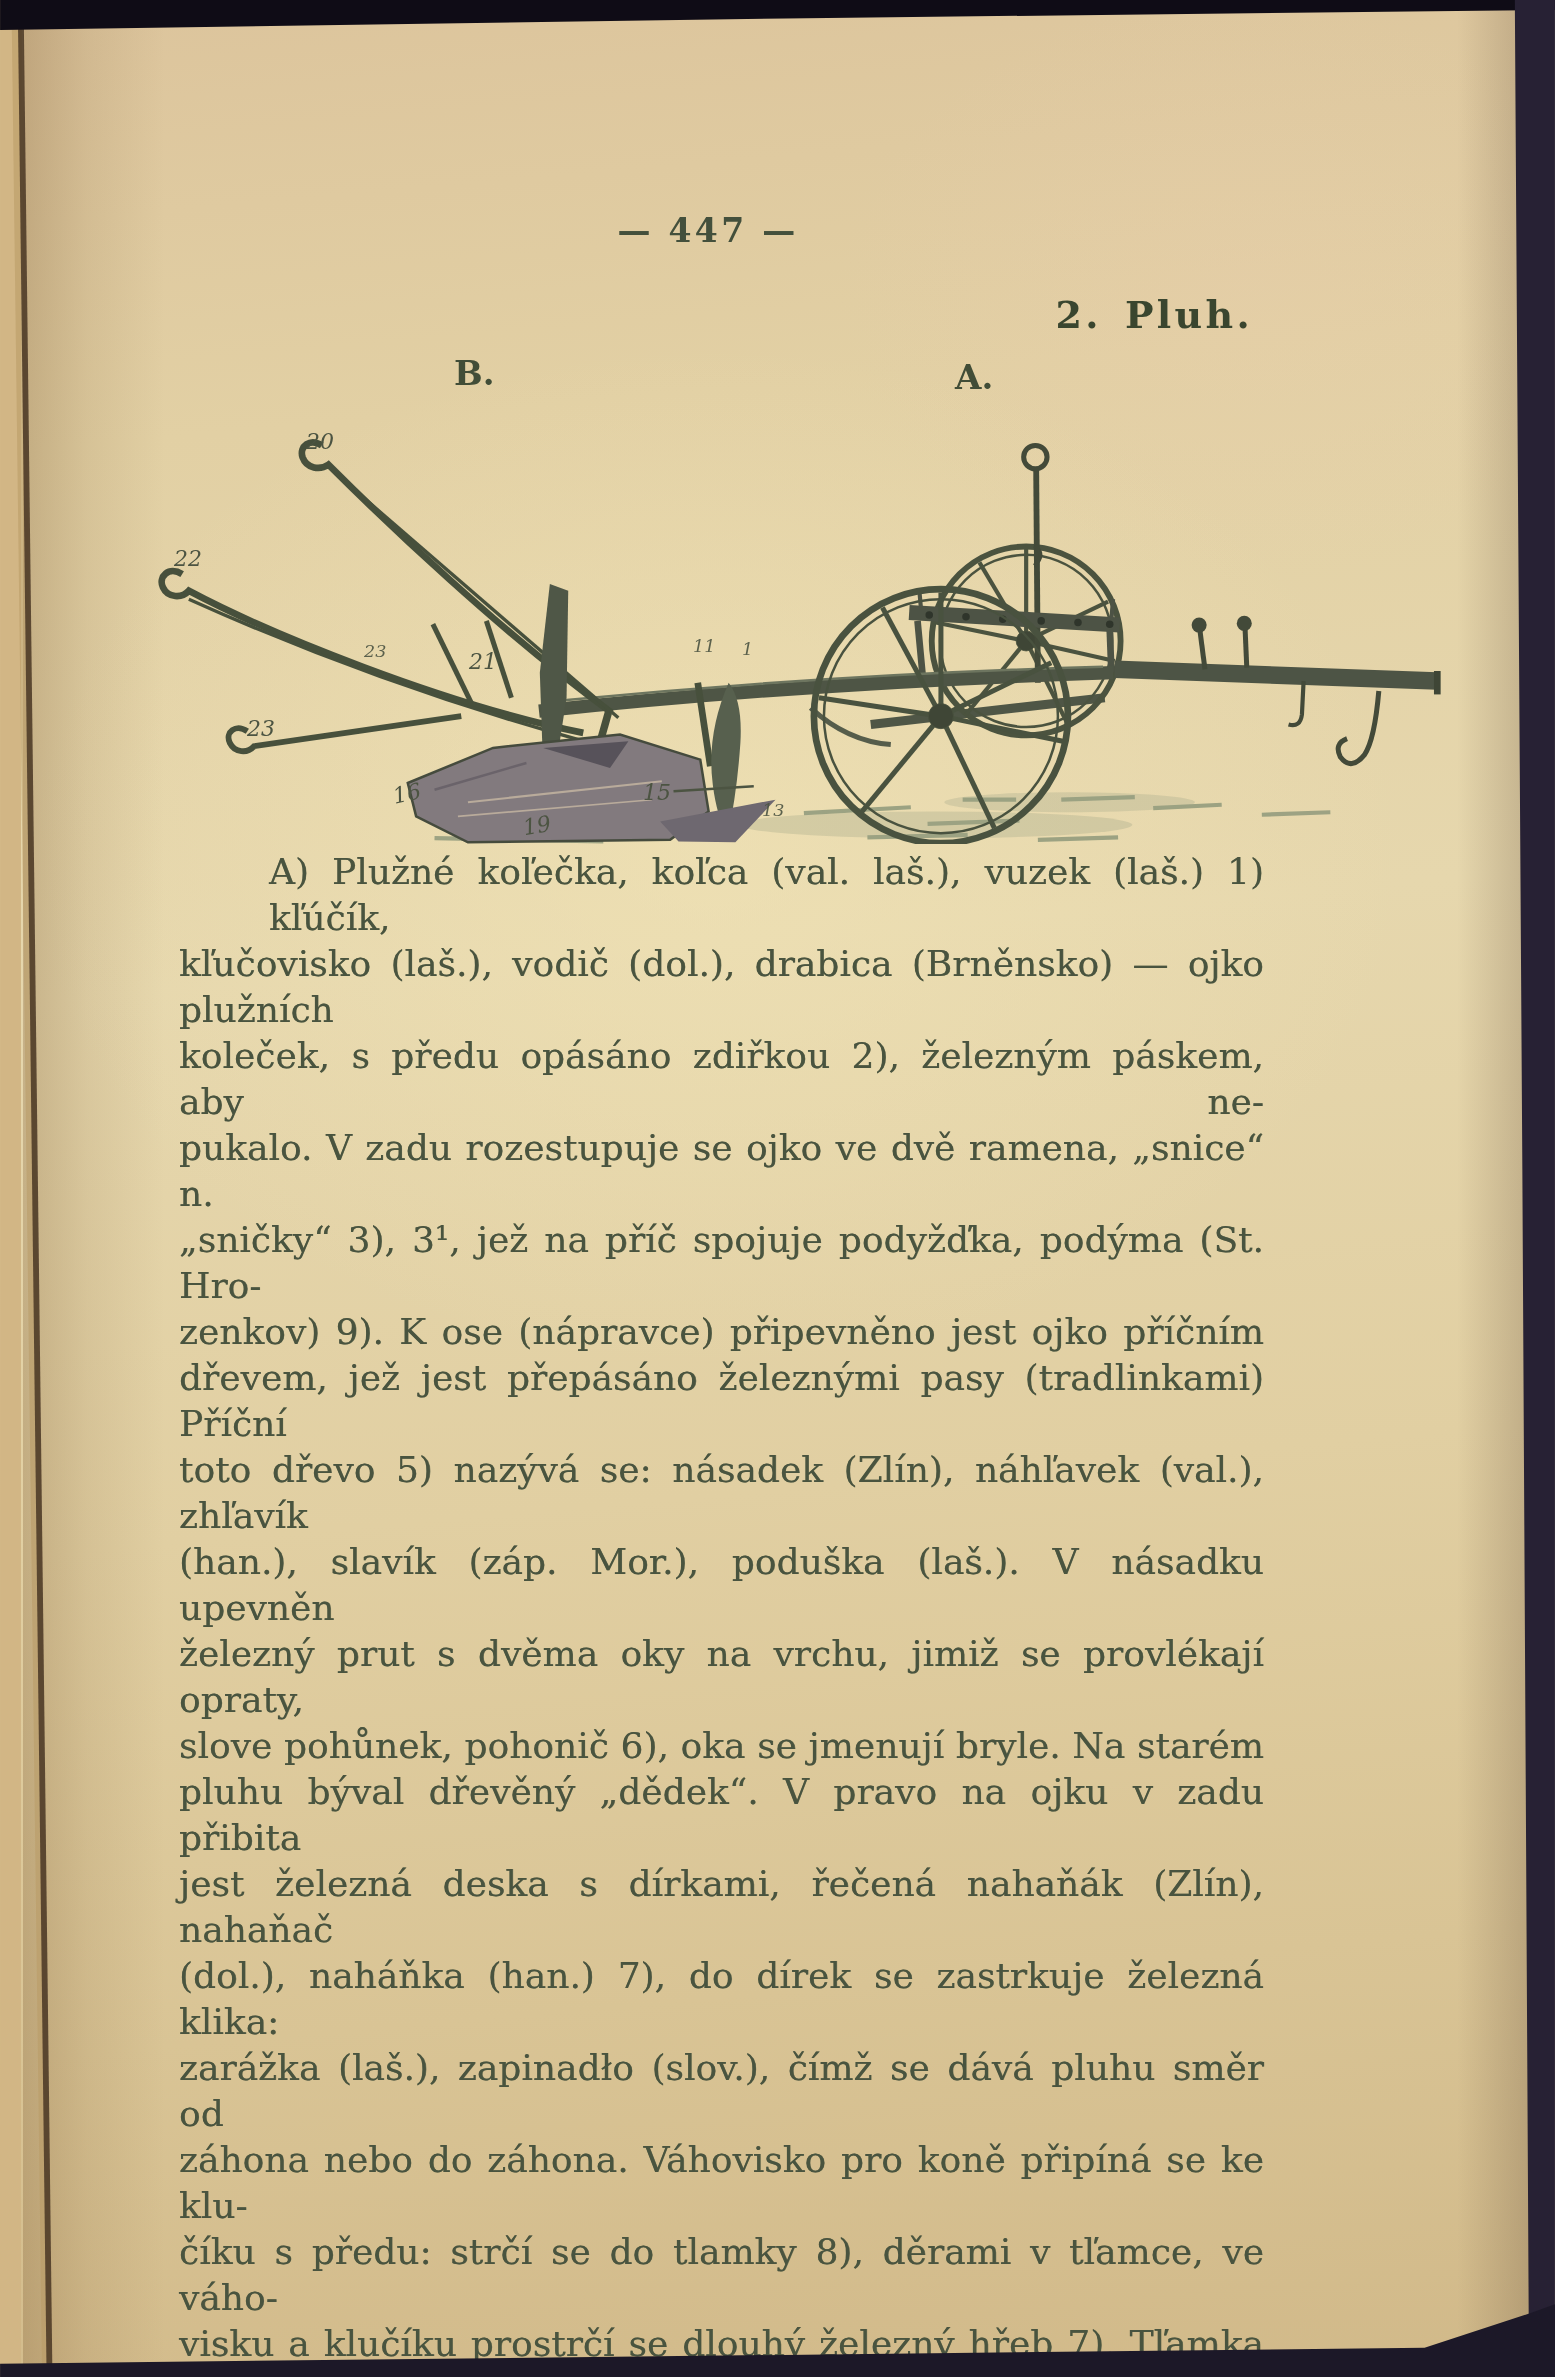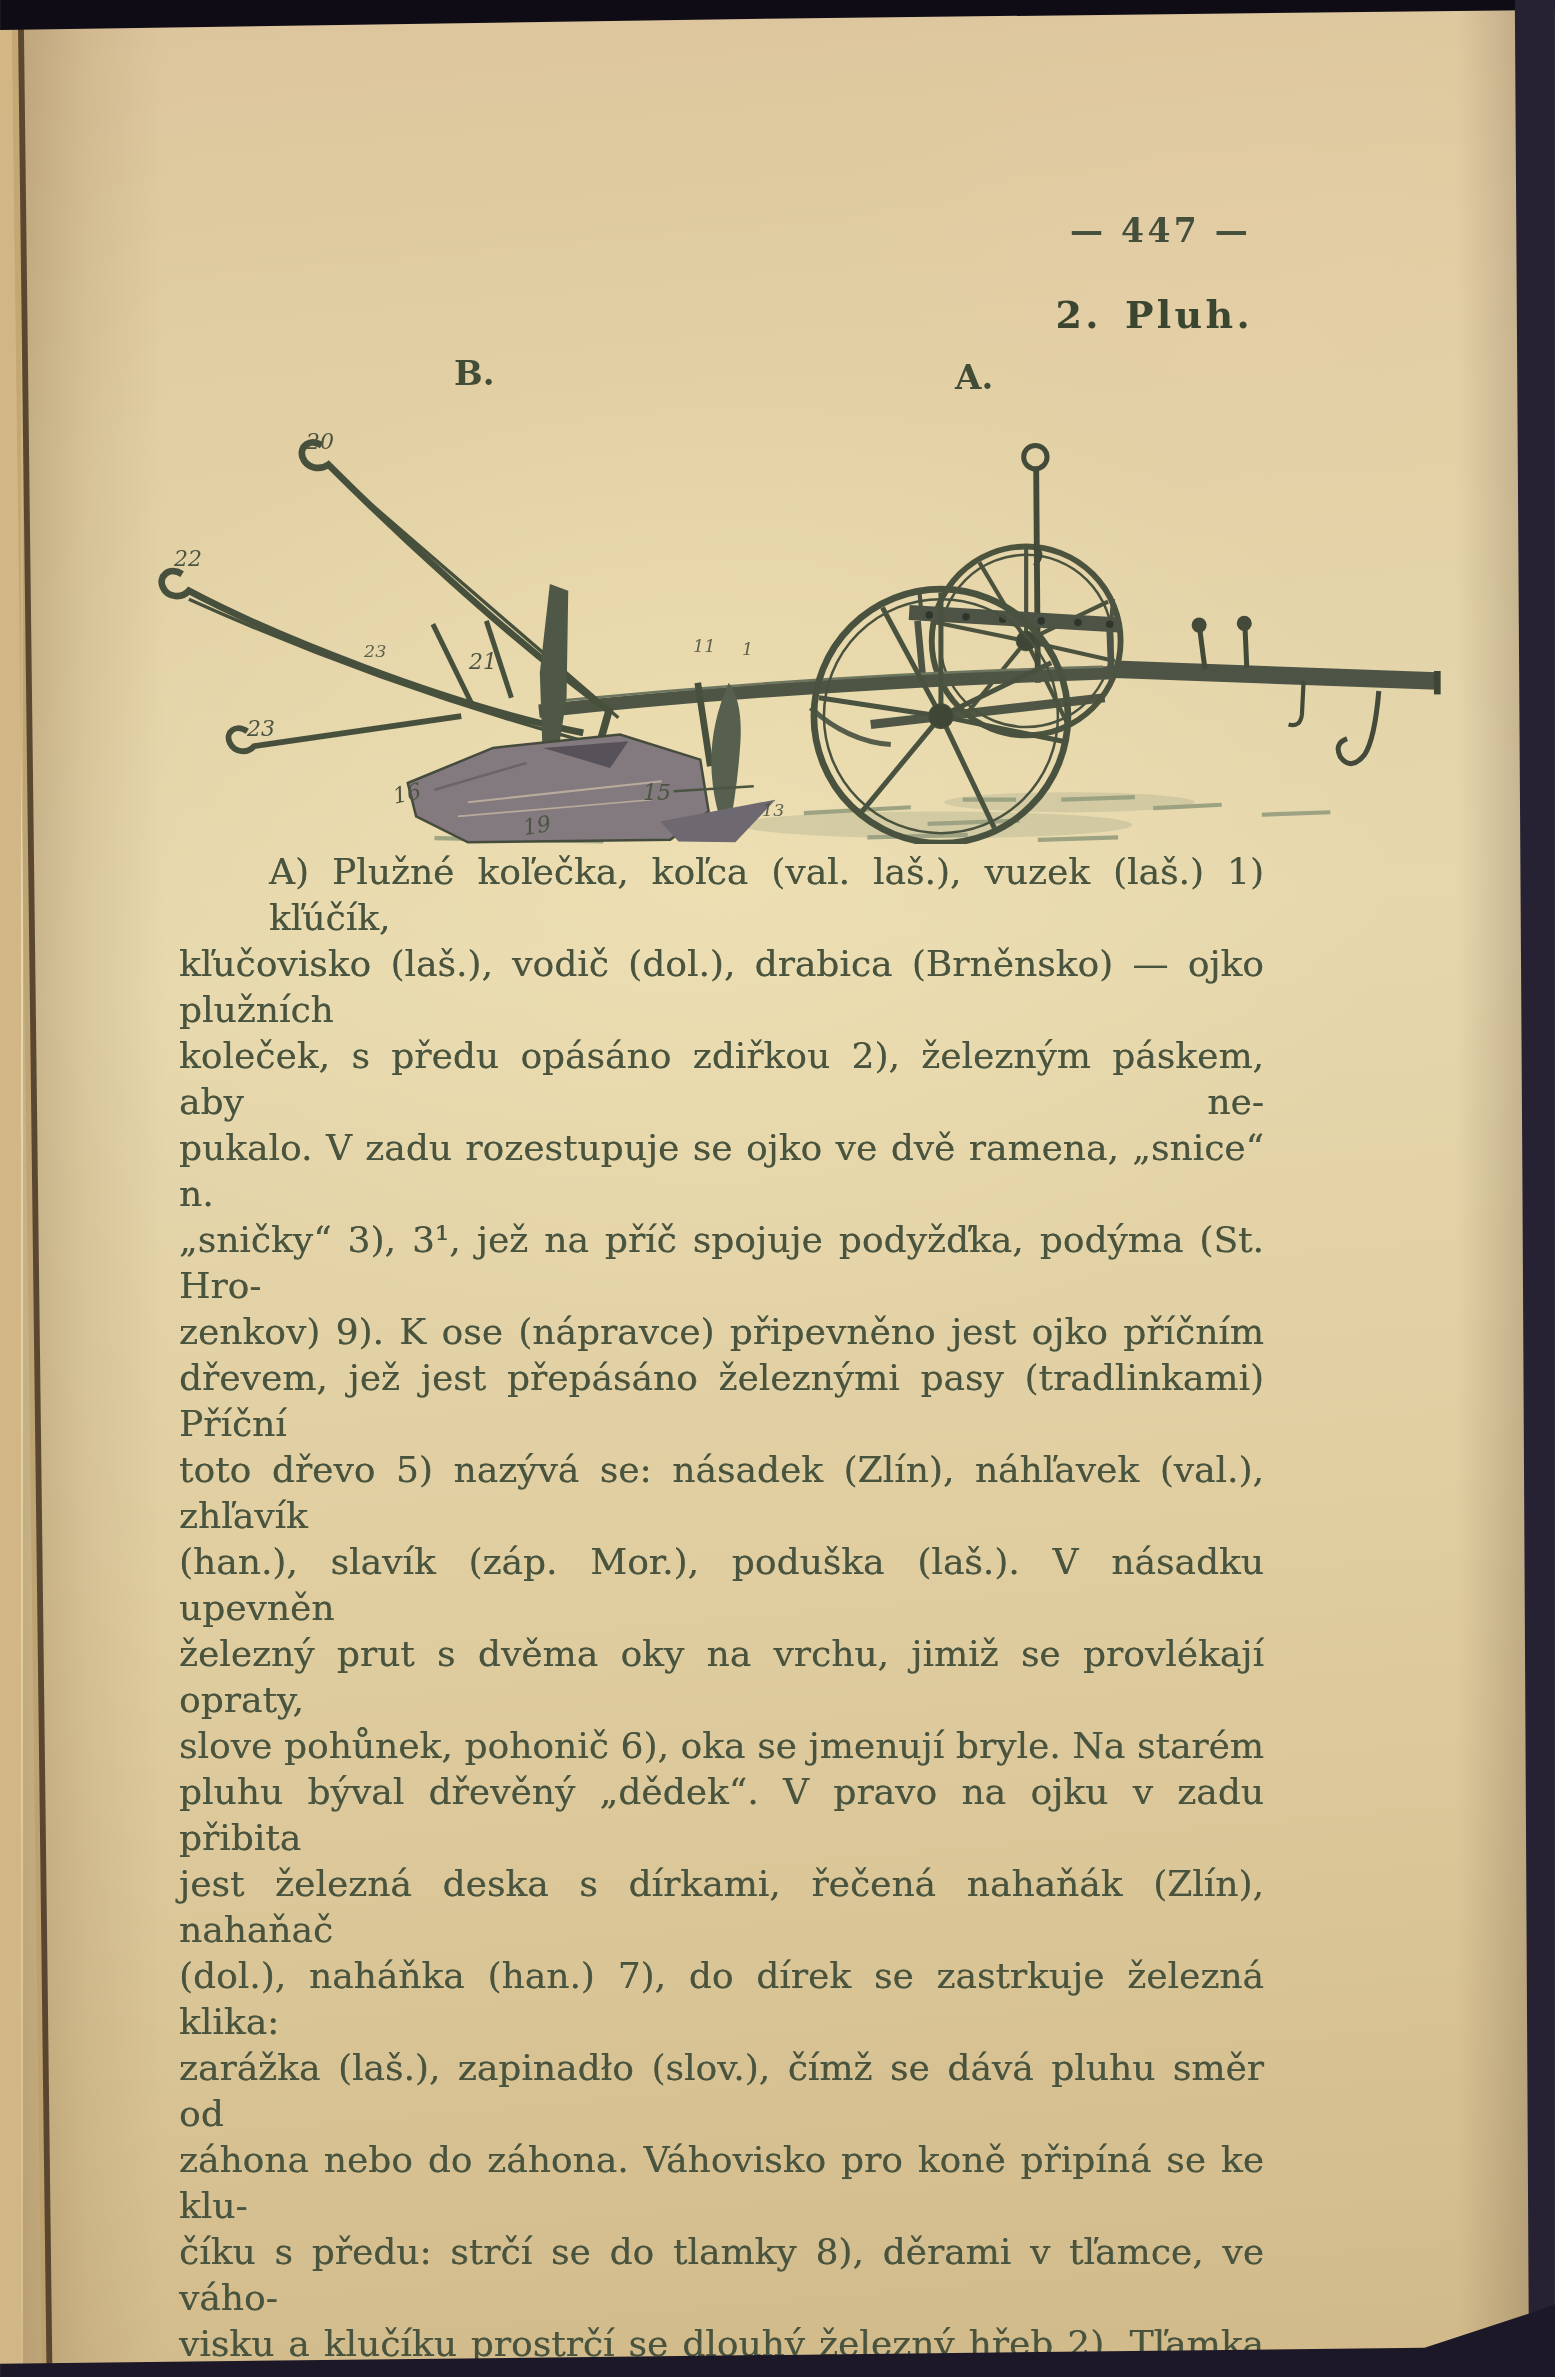--- a/index.html
+++ b/index.html
@@ -19,21 +19,21 @@
   .page::before{ 
     content:"";position:absolute;left:23.4px;top:0;width:142px;height:100%;
     background:linear-gradient(90deg,rgba(125,92,52,.30),rgba(125,92,52,.12) 45%,rgba(125,92,52,0));
   }
   .page::after{ 
     content:"";position:absolute;right:23.4px;top:0;width:75px;height:100%;
     background:linear-gradient(270deg,rgba(100,78,58,.28),rgba(100,78,58,0));
   }
   
   .pagenum{
-    position:absolute;left:165px;top:211px;width:1086px;text-align:right;
+    position:absolute;left:165px;top:211px;width:1086px;text-align:center;
     font-size:33px;font-weight:bold;letter-spacing:3.3px;color:#44503c;
   }
   .title{
     position:absolute;left:170px;top:292px;width:1083px;text-align:right;
     font-size:38px;font-weight:bold;letter-spacing:3.3px;word-spacing:6.7px;color:#3a462f;
   }
   .fig-letter{position:absolute;font-size:34px;font-weight:bold;color:#414d37;}
   .fig-letter.b{left:454px;top:353px;}
   .fig-letter.a{left:955px;top:357px;}
   .figure{position:absolute;left:75px;top:422px;width:1421px;height:422px;}
@@ -198,21 +198,21 @@
     <span class="line">toto dřevo 5) nazývá se: násadek (Zlín), náhľavek (val.), zhľavík</span>
     <span class="line">(han.), slavík (záp. Mor.), poduška (laš.). V násadku upevněn</span>
     <span class="line">železný prut s dvěma oky na vrchu, jimiž se provlékají opraty,</span>
     <span class="line">slove pohůnek, pohonič 6), oka se jmenují bryle. Na starém</span>
     <span class="line">pluhu býval dřevěný „dědek“. V pravo na ojku v zadu přibita</span>
     <span class="line">jest železná deska s dírkami, řečená nahaňák (Zlín), nahaňač</span>
     <span class="line">(dol.), naháňka (han.) 7), do dírek se zastrkuje železná klika:</span>
     <span class="line">zarážka (laš.), zapinadło (slov.), čímž se dává pluhu směr od</span>
     <span class="line">záhona nebo do záhona. Váhovisko pro koně připíná se ke klu-</span>
     <span class="line">číku s předu: strčí se do tlamky 8), děrami v tľamce, ve váho-</span>
-    <span class="line">visku a klučíku prostrčí se dlouhý železný hřeb 2). Tľamka</span>
+    <span class="line">visku a klučíku prostrčí se dlouhý železný hřeb 7). Tľamka</span>
 
   </div>
 </div>
 
 <svg class="edges" width="1555" height="2377" viewBox="0 0 1861 2845">
   <rect x="0" y="30" width="25" height="2802" fill="#d2b685"></rect>
   <path d="M20,32 L56,2830" stroke="#b99b66" stroke-width="12" opacity=".55"></path>
   <path d="M25,32 L59,2830" stroke="#503d29" stroke-width="7" opacity=".9"></path>
   <path d="M0,0 L1861,0 L1861,12 L940,22 L0,36 Z" fill="#0f0c16"></path>
   <path d="M1813,0 L1861,0 L1861,2845 L1830,2845 L1822,1400 Z" fill="#272134"></path>

